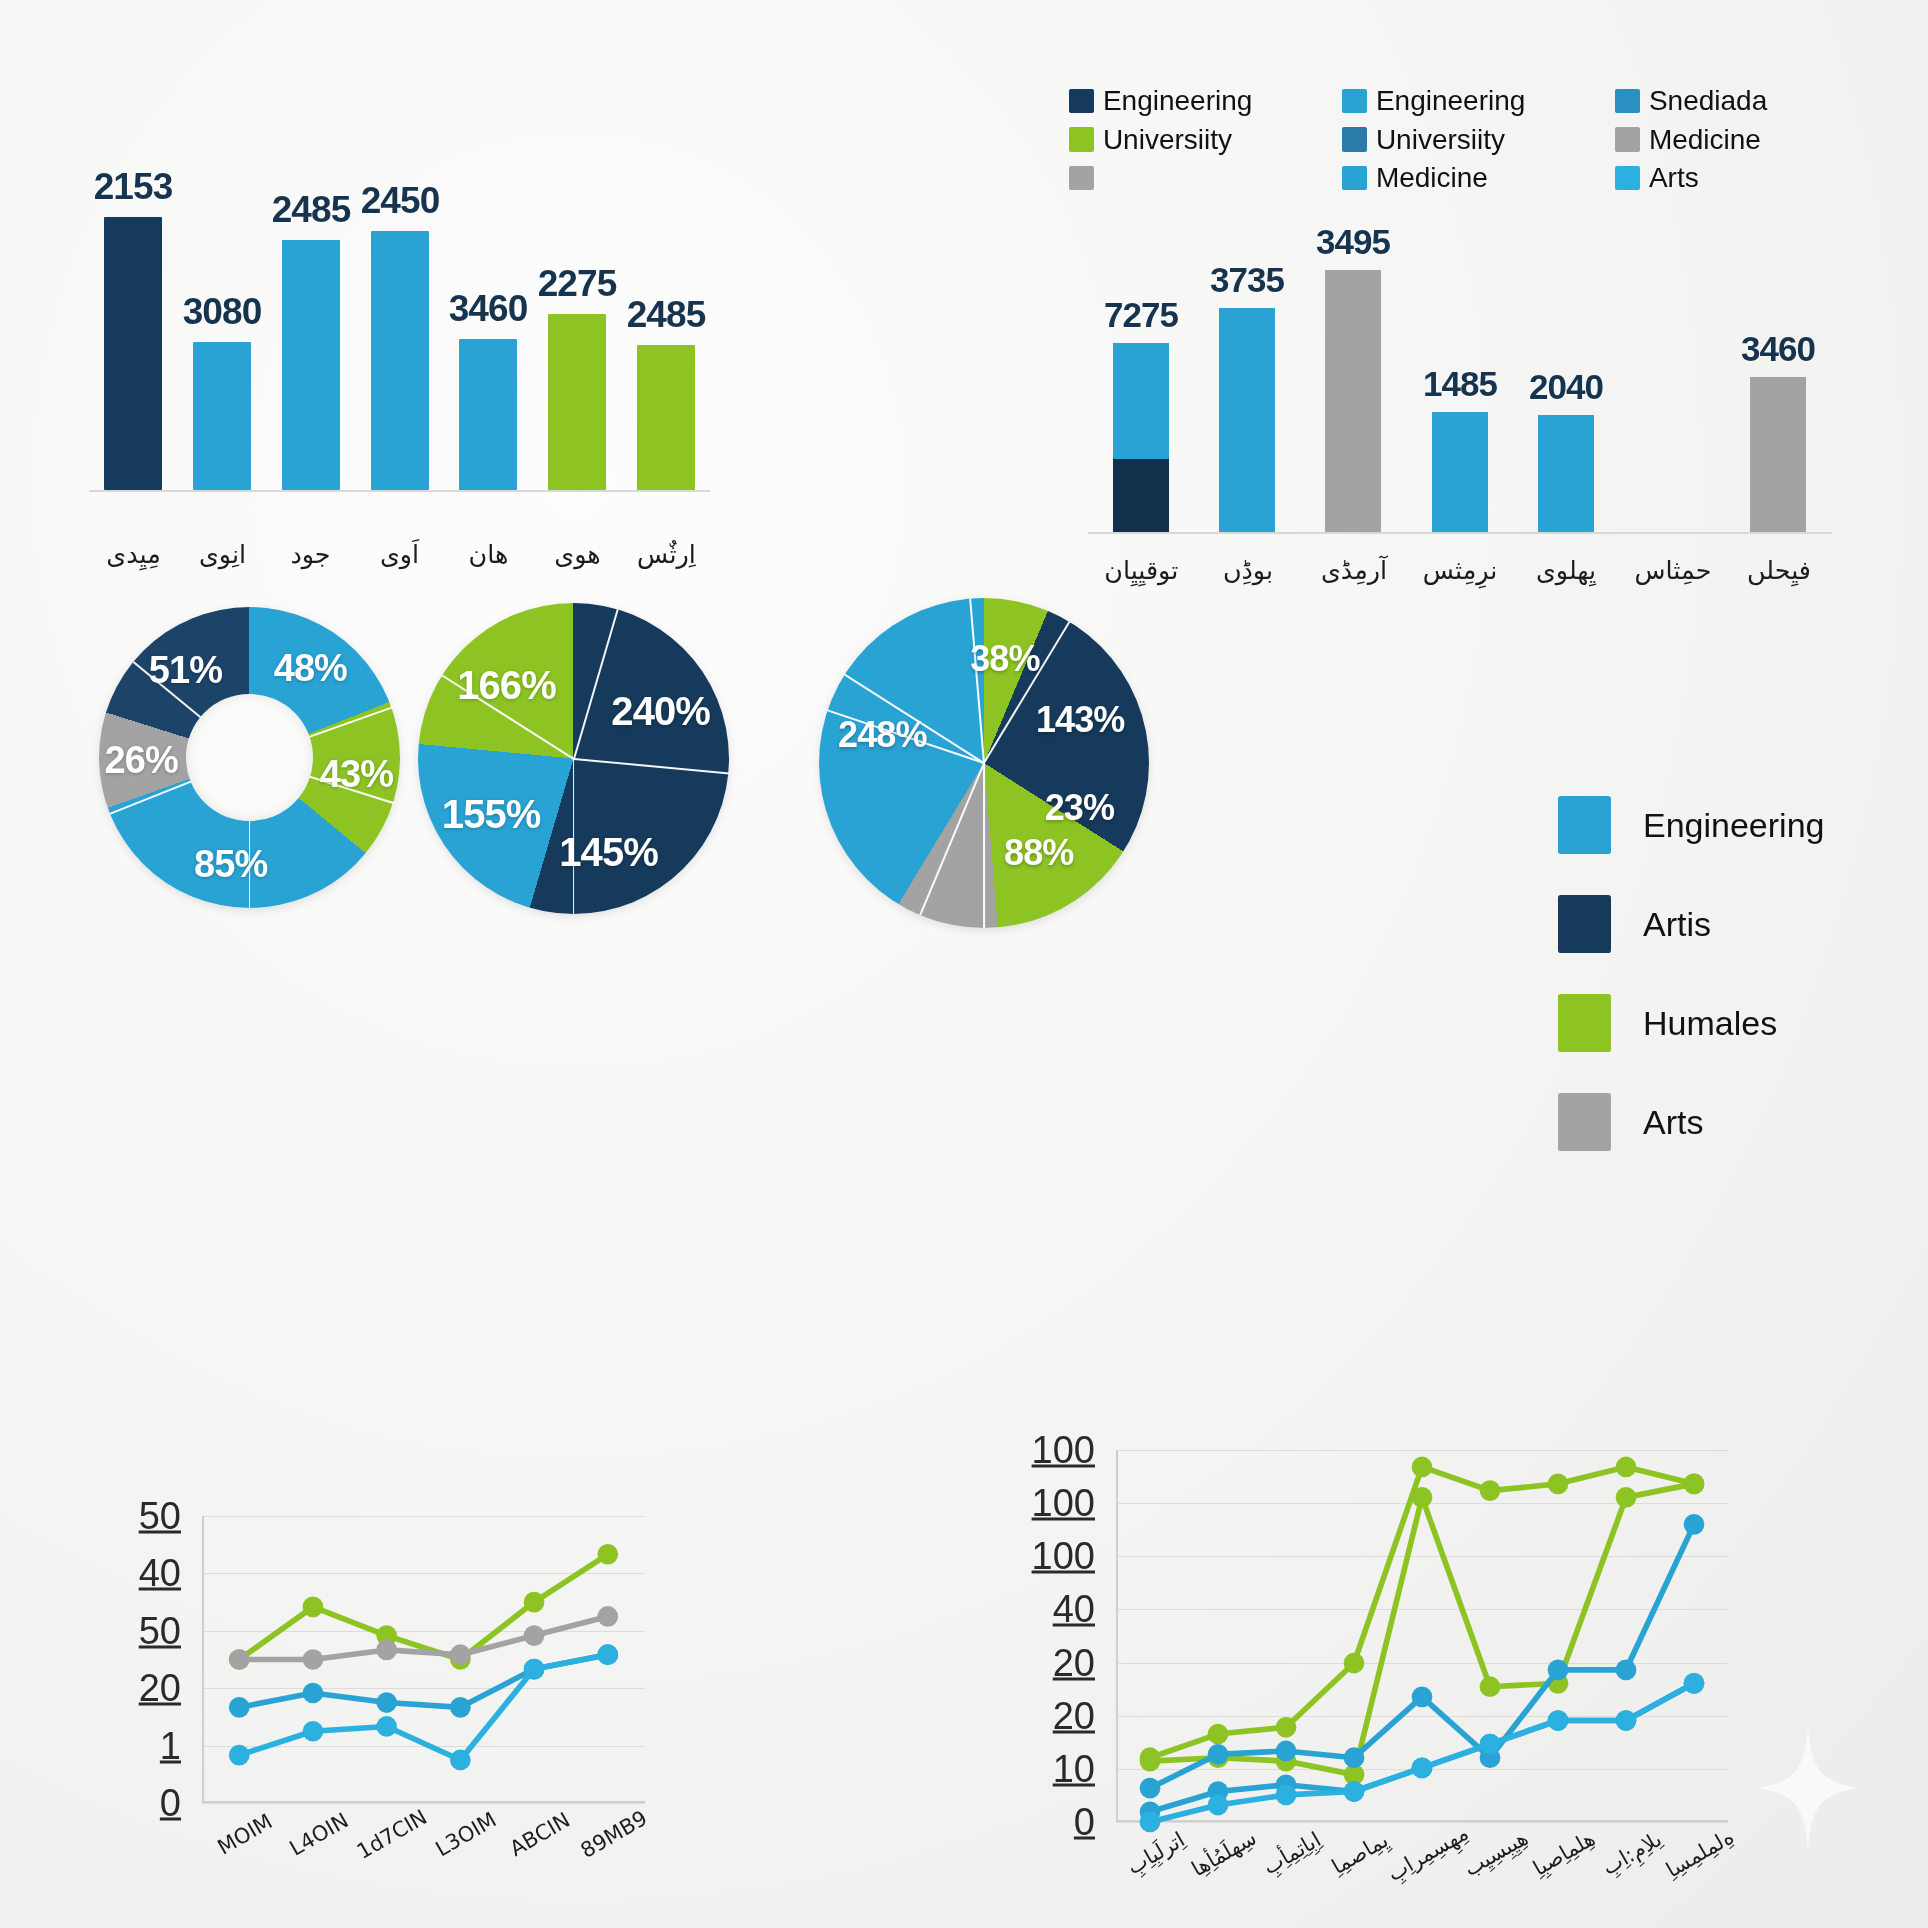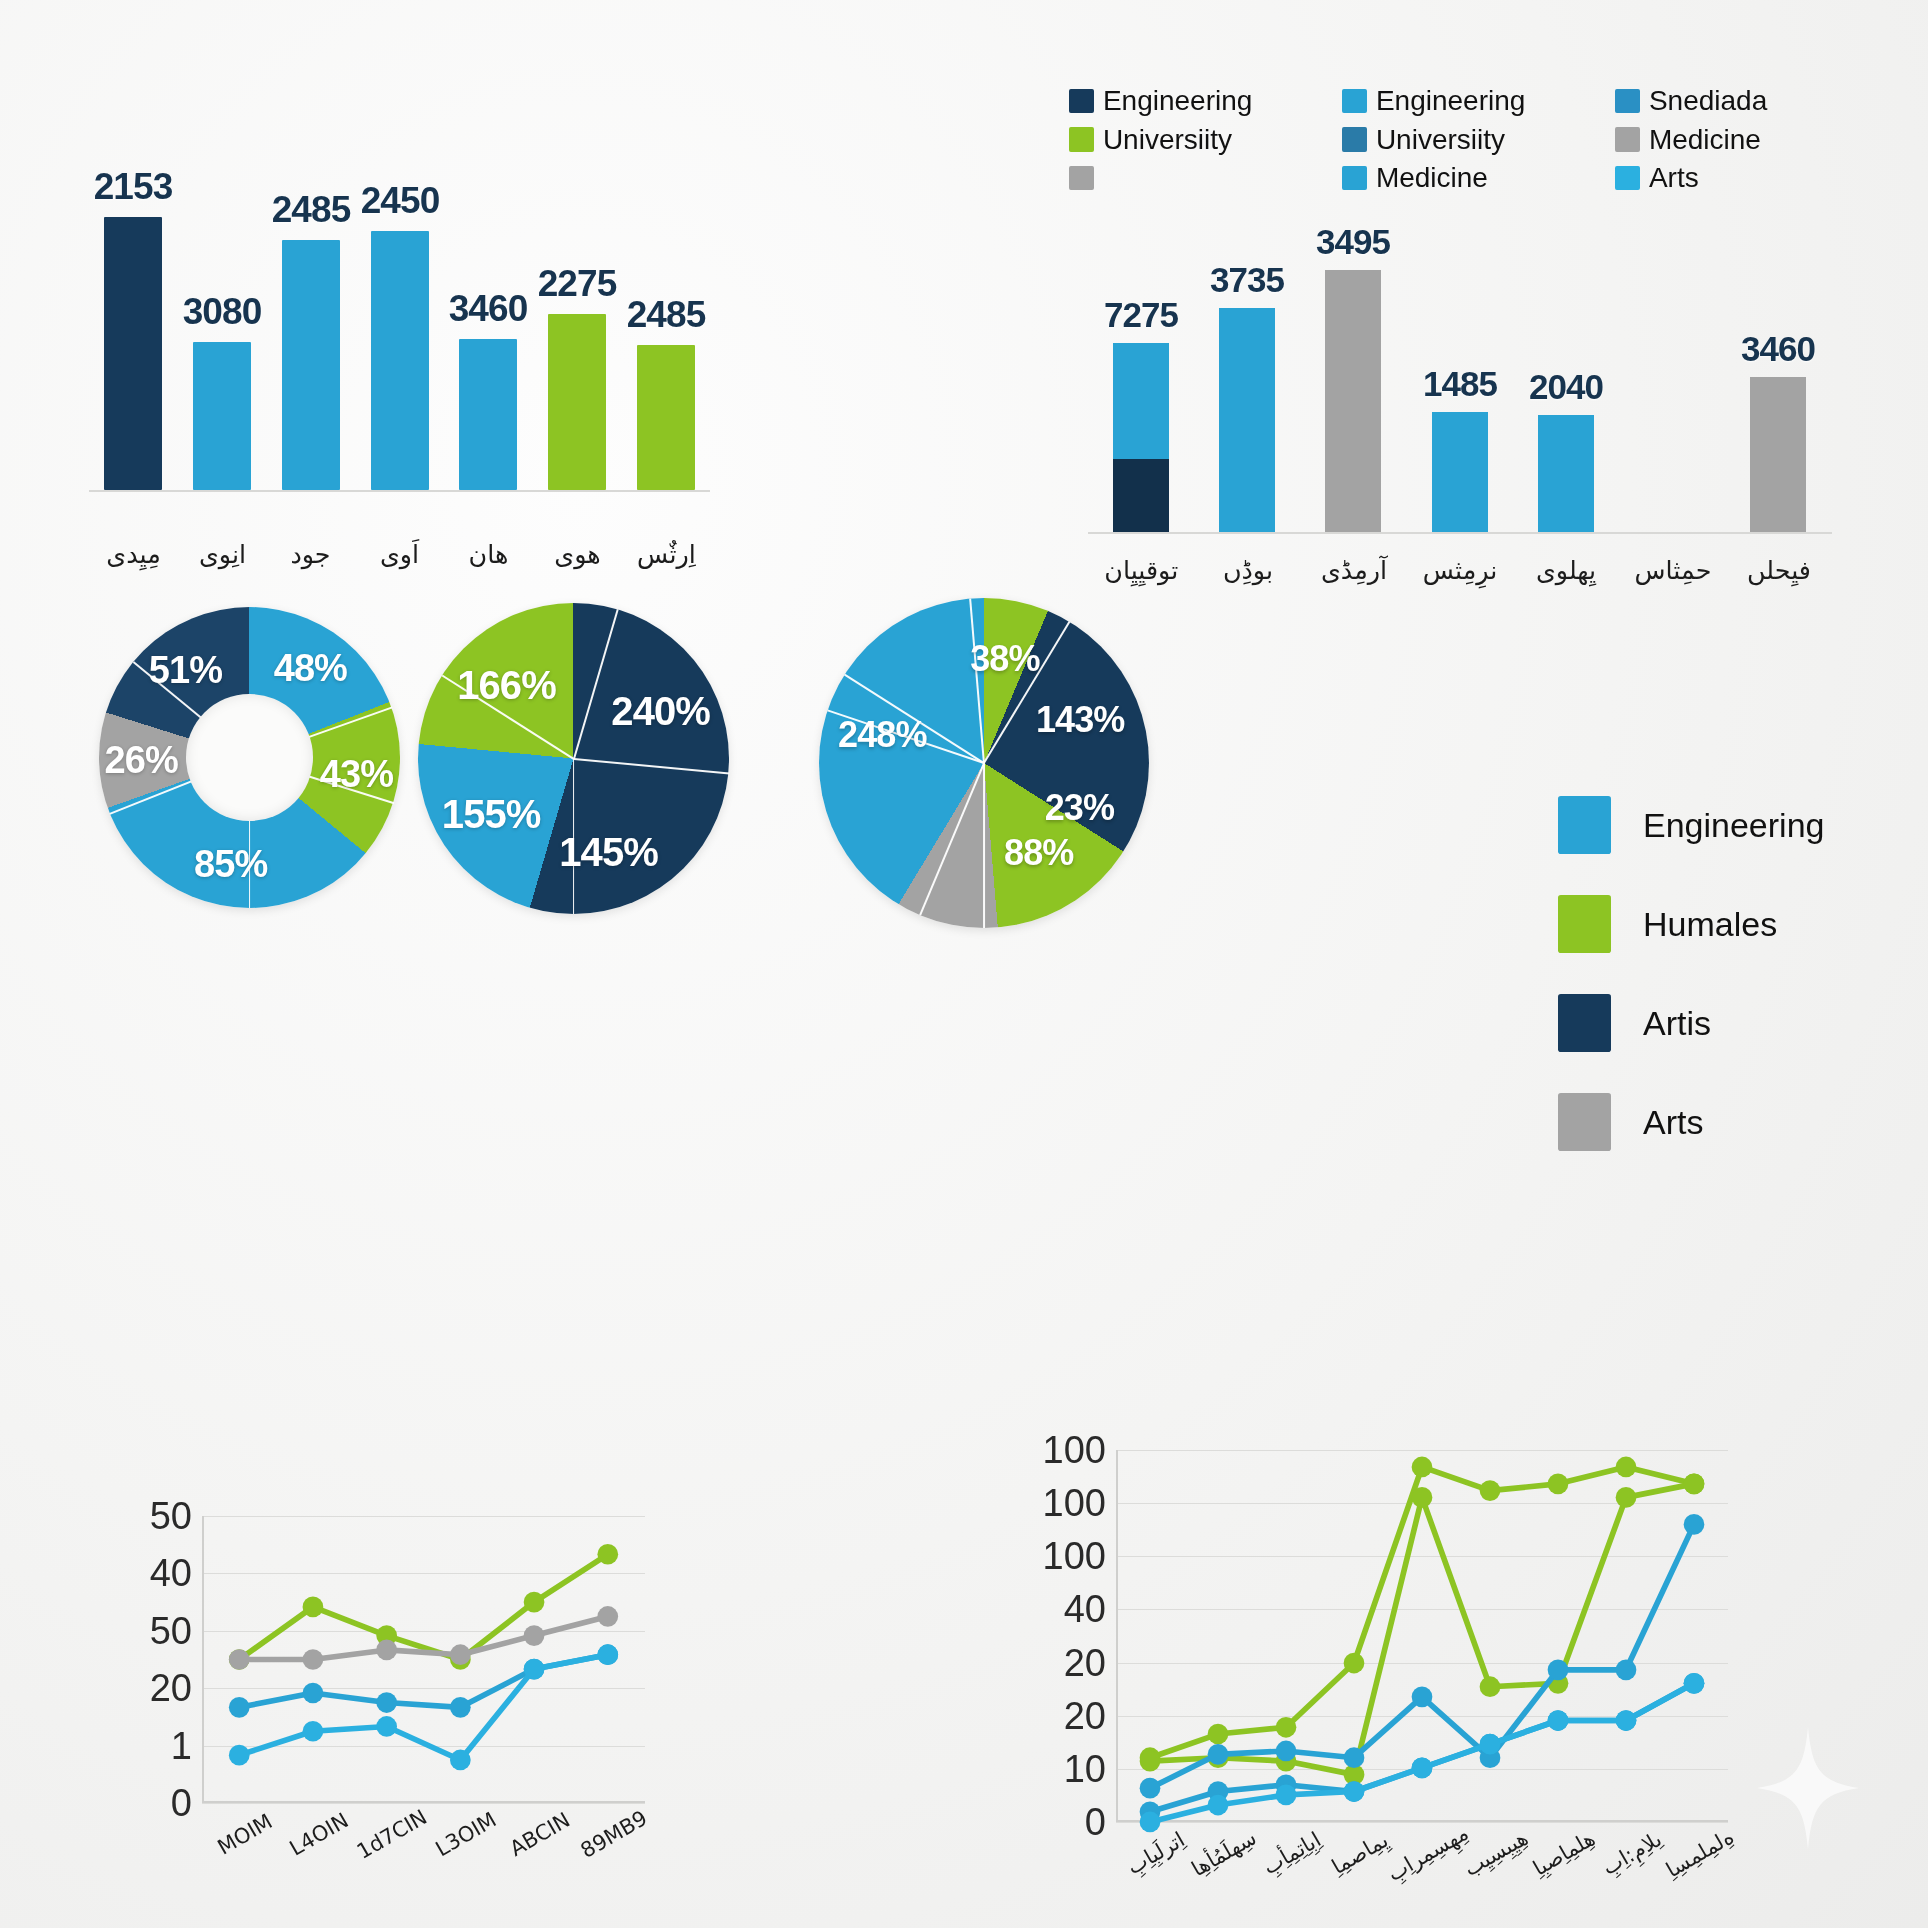--- a/index.html
+++ b/index.html
@@ -63,22 +63,22 @@
   #legend3{position:absolute;left:1558px;top:796px;}
   #legend3 .lg{display:flex;align-items:center;gap:32px;margin-bottom:41px;}
   #legend3 .sw{width:53px;height:58px;border-radius:2.8px;flex:none;}
   #legend3 .tx{font-size:34px;color:#111;}
 
   
   .line-chart{position:absolute;}
   .lc-grid{position:absolute;left:0;right:0;height:0.9px;background:#dcdcda;}
   .lc-axis-v{position:absolute;top:0;bottom:0;width:1.9px;background:#cfcfcd;}
   .lc-axis-h{position:absolute;left:0;right:0;height:1.9px;background:#cfcfcd;}
-  .yt{position:absolute;right:100%;margin-right:10px;transform:translateY(-50%);
-      font-size:36px;color:#2a2a2a;white-space:nowrap;}
+  .yt{position:absolute;right:100%;margin-right:21px;transform:translateY(-50%);
+      font-size:36px;color:#2a2a2a;white-space:nowrap;text-decoration:underline;}
   .xt{position:absolute;top:100%;margin-top:21px;transform:translateX(-50%) rotate(-30deg);
       transform-origin:50% 0;font-size:21px;color:#1c1c1c;white-space:nowrap;
       font-family:"DejaVu Sans", sans-serif;}
   .lc-svg{position:absolute;left:0;top:0;overflow:visible;}
   #line1{left:202px;top:1516px;width:443px;height:287px;}
   #line1 .yt{font-size:38px;}
   #line2{left:1116px;top:1450px;width:612px;height:372px;}
   #line2 .yt{font-size:38px;}
 
   
@@ -263,26 +263,26 @@
     <div class="slice-lbl" style="left: 78.8827%; top: 63.7764%; font-size: 36px;">23%</div>
     <div class="slice-lbl" style="left: 66.5769%; top: 77.3717%; font-size: 36px;">88%</div>
     <div class="slice-lbl" style="left: 19.1788%; top: 41.3946%; font-size: 36px;">248%</div>
   </div>
 <div id="legend3">
     <div class="lg">
       <div class="sw" style="background: rgb(41, 163, 212);"></div>
       <div class="tx">Engineering</div>
     </div>
     <div class="lg">
+      <div class="sw" style="background: rgb(22, 58, 91);"></div>
+      <div class="tx">Artis</div>
+    </div>
+    <div class="lg">
       <div class="sw" style="background: rgb(141, 196, 35);"></div>
       <div class="tx">Humales</div>
-    </div>
-    <div class="lg">
-      <div class="sw" style="background: rgb(22, 58, 91);"></div>
-      <div class="tx">Artis</div>
     </div>
     <div class="lg">
       <div class="sw" style="background: rgb(163, 163, 163);"></div>
       <div class="tx">Arts</div>
     </div>
   </div>
 
 <div class="line-chart" id="line1" style="position: absolute;">
     <div class="lc-grid" style="top: 0px;"></div>
     <div class="yt" style="top: 0px;">50</div>

